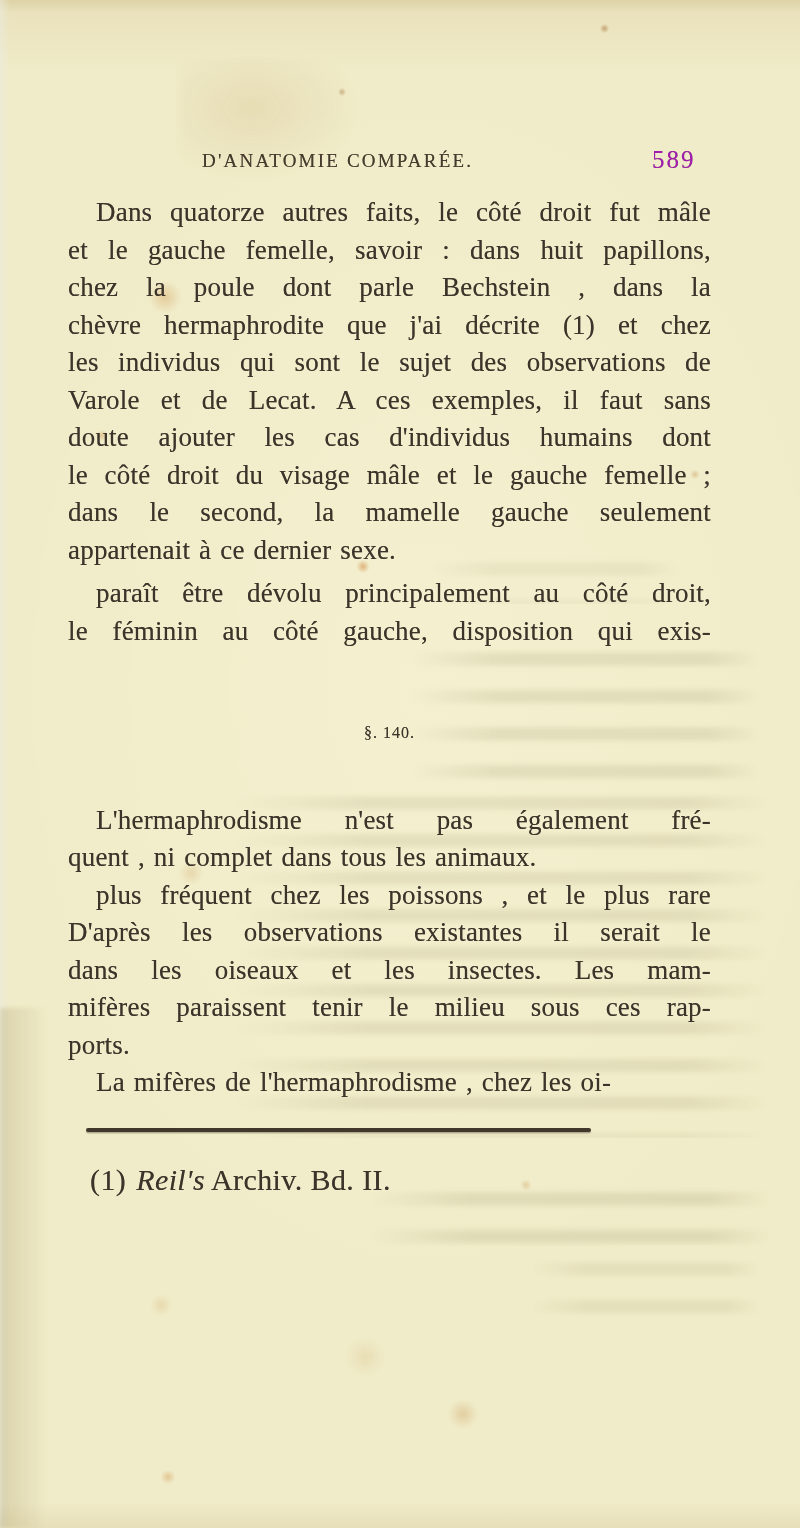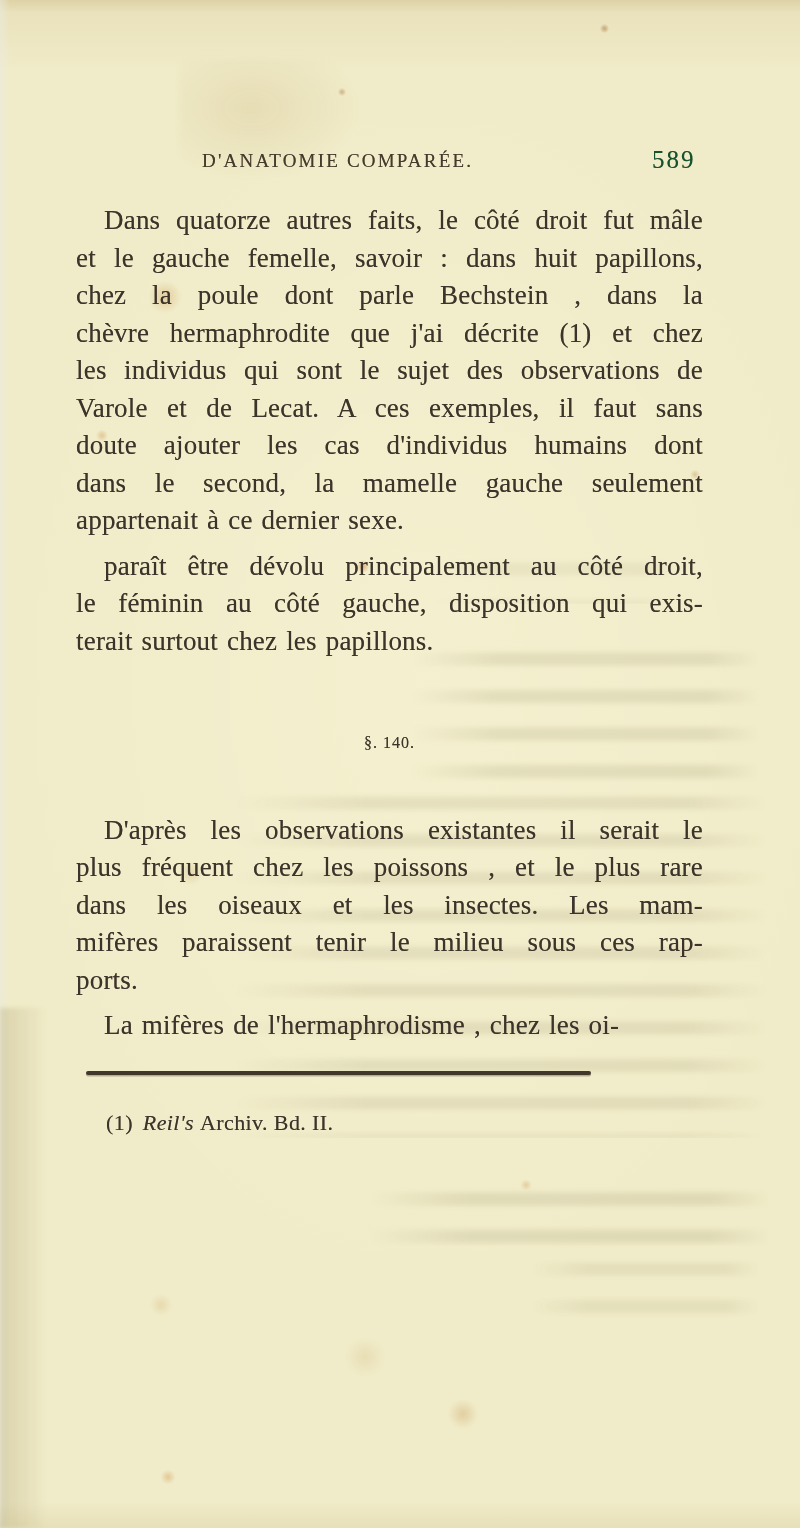--- a/index.html
+++ b/index.html
@@ -81,31 +81,31 @@
   
   .running-title{
     position:absolute;left:202px;top:150px;
     font-size:19px;letter-spacing:2.2px;
     color:#453a2c;
     text-shadow:0 0 .6px rgba(70,58,44,.6);
     white-space:nowrap;
   }
   .page-number{
     position:absolute;left:652px;top:146px;
-    font-size:25px;color:#14532d;
+    font-size:25px;color:#a21caf;
     letter-spacing:2px;
     text-shadow:0 0 .5px rgba(63,54,42,.5);
   }
   .text-block{
     position:absolute;left:68px;top:194px;width:643px;
     font-size:27px;line-height:37.5px;
     letter-spacing:.2px;
     text-shadow:0 0 .6px rgba(60,50,40,.55);
   }
-  .para{margin:8px;}
+  .para{margin:0;}
   .para .line{
     height:37.5px;line-height:37.5px;
     text-align:justify;text-align-last:justify;
     text-justify:inter-word;
     overflow:hidden;
   }
   .para .line.last{text-align-last:left;word-spacing:2px;}
   .para .line:first-child{text-indent:28px;}
   .pgap{margin-top:6px;}
   .section-heading{
@@ -113,22 +113,22 @@
     text-align:center;font-size:16px;letter-spacing:1px;
   }
   .group2{margin-top:50px;}
   .footnote-rule{
     margin-top:26px;margin-left:18px;
     width:505px;height:4px;border-radius:2px;
     background:#41382b;
     box-shadow:0 1.5px 0 rgba(65,56,43,.35);
   }
   .footnote{
-    margin-top:34px;margin-left:38px;
-    font-size:22px;line-height:28px;
+    margin-top:34px;margin-left:22px;
+    font-size:30px;line-height:28px;
     letter-spacing:.4px;
   }
   .footnote .marker{margin-right:10px;}
   .footnote .it{font-style:italic;margin-right:6px;}
 </style>
 </head>
 <body>
 
 <div class="scan">
 
@@ -164,34 +164,38 @@
   <main class="text-block">
     <div id="group1">
         <div class="para">
           <div class="line">Dans quatorze autres faits, le côté droit fut mâle</div>
           <div class="line">et le gauche femelle, savoir : dans huit papillons,</div>
           <div class="line">chez la poule dont parle Bechstein , dans la</div>
           <div class="line">chèvre hermaphrodite que j'ai décrite (1) et chez</div>
           <div class="line">les individus qui sont le sujet des observations de</div>
           <div class="line">Varole et de Lecat. A ces exemples, il faut sans</div>
           <div class="line">doute ajouter les cas d'individus humains dont</div>
+          <div class="line">le côté droit du visage mâle et le gauche femelle ;</div>
           <div class="line">dans le second, la mamelle gauche seulement</div>
           <div class="line last">appartenait à ce dernier sexe.</div>
         </div>
         <div class="para pgap">
           <div class="line">paraît être dévolu principalement au côté droit,</div>
           <div class="line">le féminin au côté gauche, disposition qui exis-</div>
-          <div class="line last">terait surtout chez les papillons.</div>
         </div>
       </div>
     <div class="section-heading">§. 140.</div>
     <div id="group2" class="group2">
         <div class="para">
+          <div class="line">L'hermaphrodisme n'est pas également fré-</div>
+          <div class="line last">quent , ni complet dans tous les animaux.</div>
+        </div>
+        <div class="para">
+          <div class="line">plus fréquent chez les poissons , et le plus rare</div>
           <div class="line">D'après les observations existantes il serait le</div>
-          <div class="line">plus fréquent chez les poissons , et le plus rare</div>
           <div class="line">dans les oiseaux et les insectes. Les mam-</div>
           <div class="line">mifères paraissent tenir le milieu sous ces rap-</div>
           <div class="line last">ports.</div>
         </div>
         <div class="para">
           <div class="line last">La mifères de l'hermaphrodisme , chez les oi-</div>
         </div>
       </div>
 
     <div class="footnote-rule"></div>

